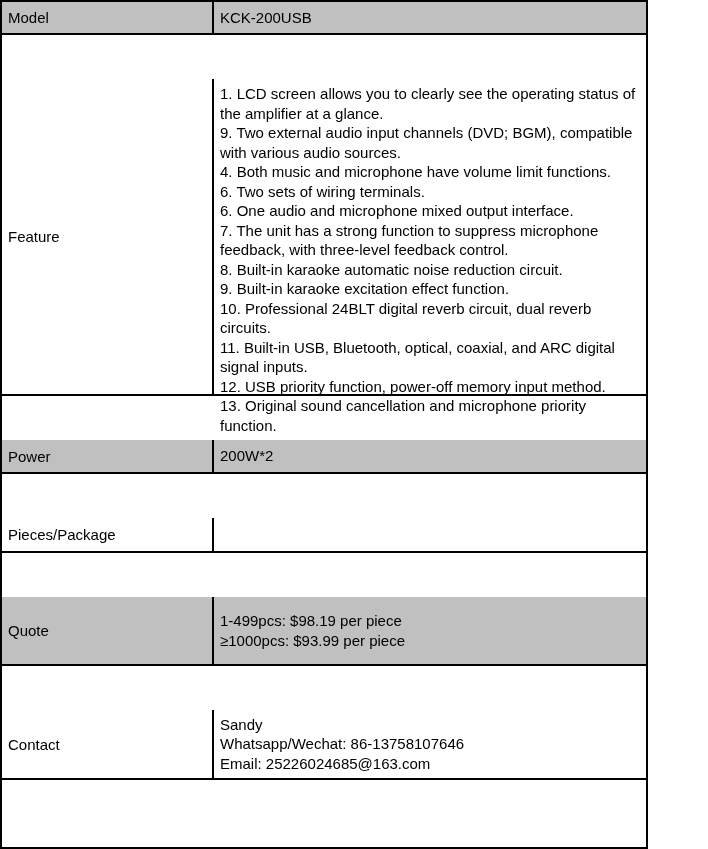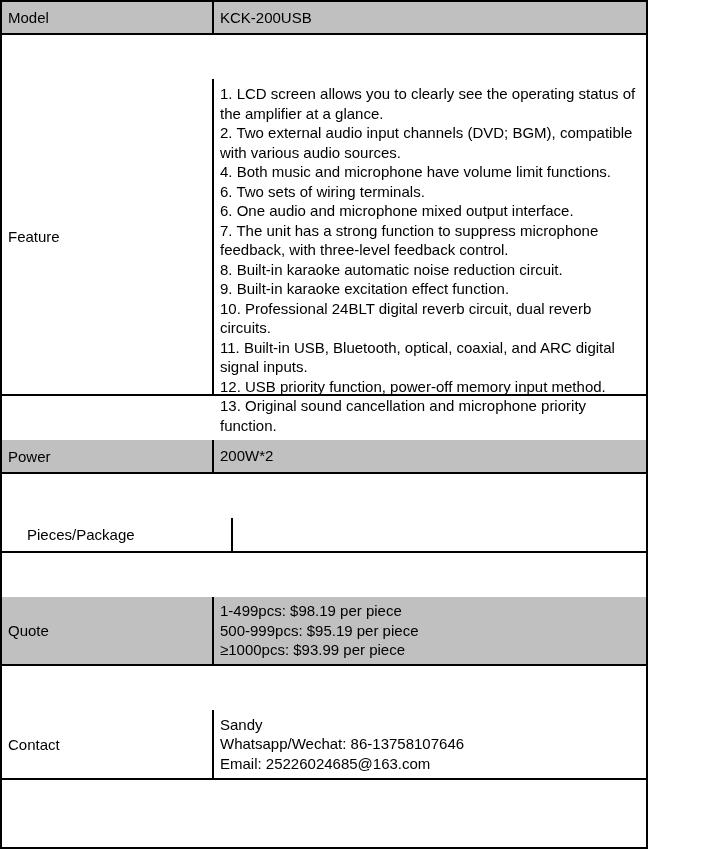--- a/index.html
+++ b/index.html
@@ -34,21 +34,21 @@
     padding: 2px 6px;
     display: flex;
     flex-direction: column;
     justify-content: center;
     font-size: 15px;
     line-height: 19.5px;
   }
   .h-model   { height: 33px; }
   .h-feature { height: 317px; }
   .h-power   { height: 34px; }
-  .h-pieces  { height: 35px; padding-left: 19px; }
+  .h-pieces  { height: 35px; }
   .h-quote   { height: 69px; }
   .h-contact { height: 70px; }
   .row-feature .tvalue { justify-content: flex-start; padding-top: 5px; }
   .image-row { flex: 1; position: relative; background: #fff; border-bottom: none; }
 
   
   .amp { position: absolute; left: 177px; top: 85px; width: 348px; height: 125px; }
   .amp-top {
     position: absolute; left: 0; top: 0; width: 100%; height: 23px;
     clip-path: polygon(2.6% 0, 97.6% 0, 100% 100%, 0 100%);
@@ -166,21 +166,21 @@
 
   <div class="trow shaded h-model">
     <div class="tlabel">Model</div>
     <div class="tvalue">KCK-200USB</div>
   </div>
 
   <div class="trow row-feature h-feature">
     <div class="tlabel">Feature</div>
     <div class="tvalue">
         <div>1. LCD screen allows you to clearly see the operating status of the amplifier at a glance.</div>
-        <div>2. Two external audio input channels (DVD; BGM), compatible with various audio sources.</div>
+        <div>9. Two external audio input channels (DVD; BGM), compatible with various audio sources.</div>
         <div>4. Both music and microphone have volume limit functions.</div>
         <div>6. Two sets of wiring terminals.</div>
         <div>6. One audio and microphone mixed output interface.</div>
         <div>7. The unit has a strong function to suppress microphone feedback, with three-level feedback control.</div>
         <div>8. Built-in karaoke automatic noise reduction circuit.</div>
         <div>9. Built-in karaoke excitation effect function.</div>
         <div>10. Professional 24BLT digital reverb circuit, dual reverb circuits.</div>
         <div>11. Built-in USB, Bluetooth, optical, coaxial, and ARC digital signal inputs.</div>
         <div>12. USB priority function, power-off memory input method.</div>
         <div>13. Original sound cancellation and microphone priority function.</div>
@@ -193,21 +193,20 @@
   </div>
 
   <div class="trow h-pieces">
     <div class="tlabel">Pieces/Package</div>
   </div>
 
   <div class="trow shaded h-quote">
     <div class="tlabel">Quote</div>
     <div class="tvalue">
         <div>1-499pcs: $98.19 per piece</div>
-        <div>500-999pcs: $95.19 per piece</div>
         <div>≥1000pcs: $93.99 per piece</div>
       </div>
   </div>
 
   <div class="trow h-contact">
     <div class="tlabel">Contact</div>
     <div class="tvalue">
         <div>Sandy</div>
         <div>Whatsapp/Wechat: 86-13758107646</div>
         <div>Email: 25226024685@163.com</div>

